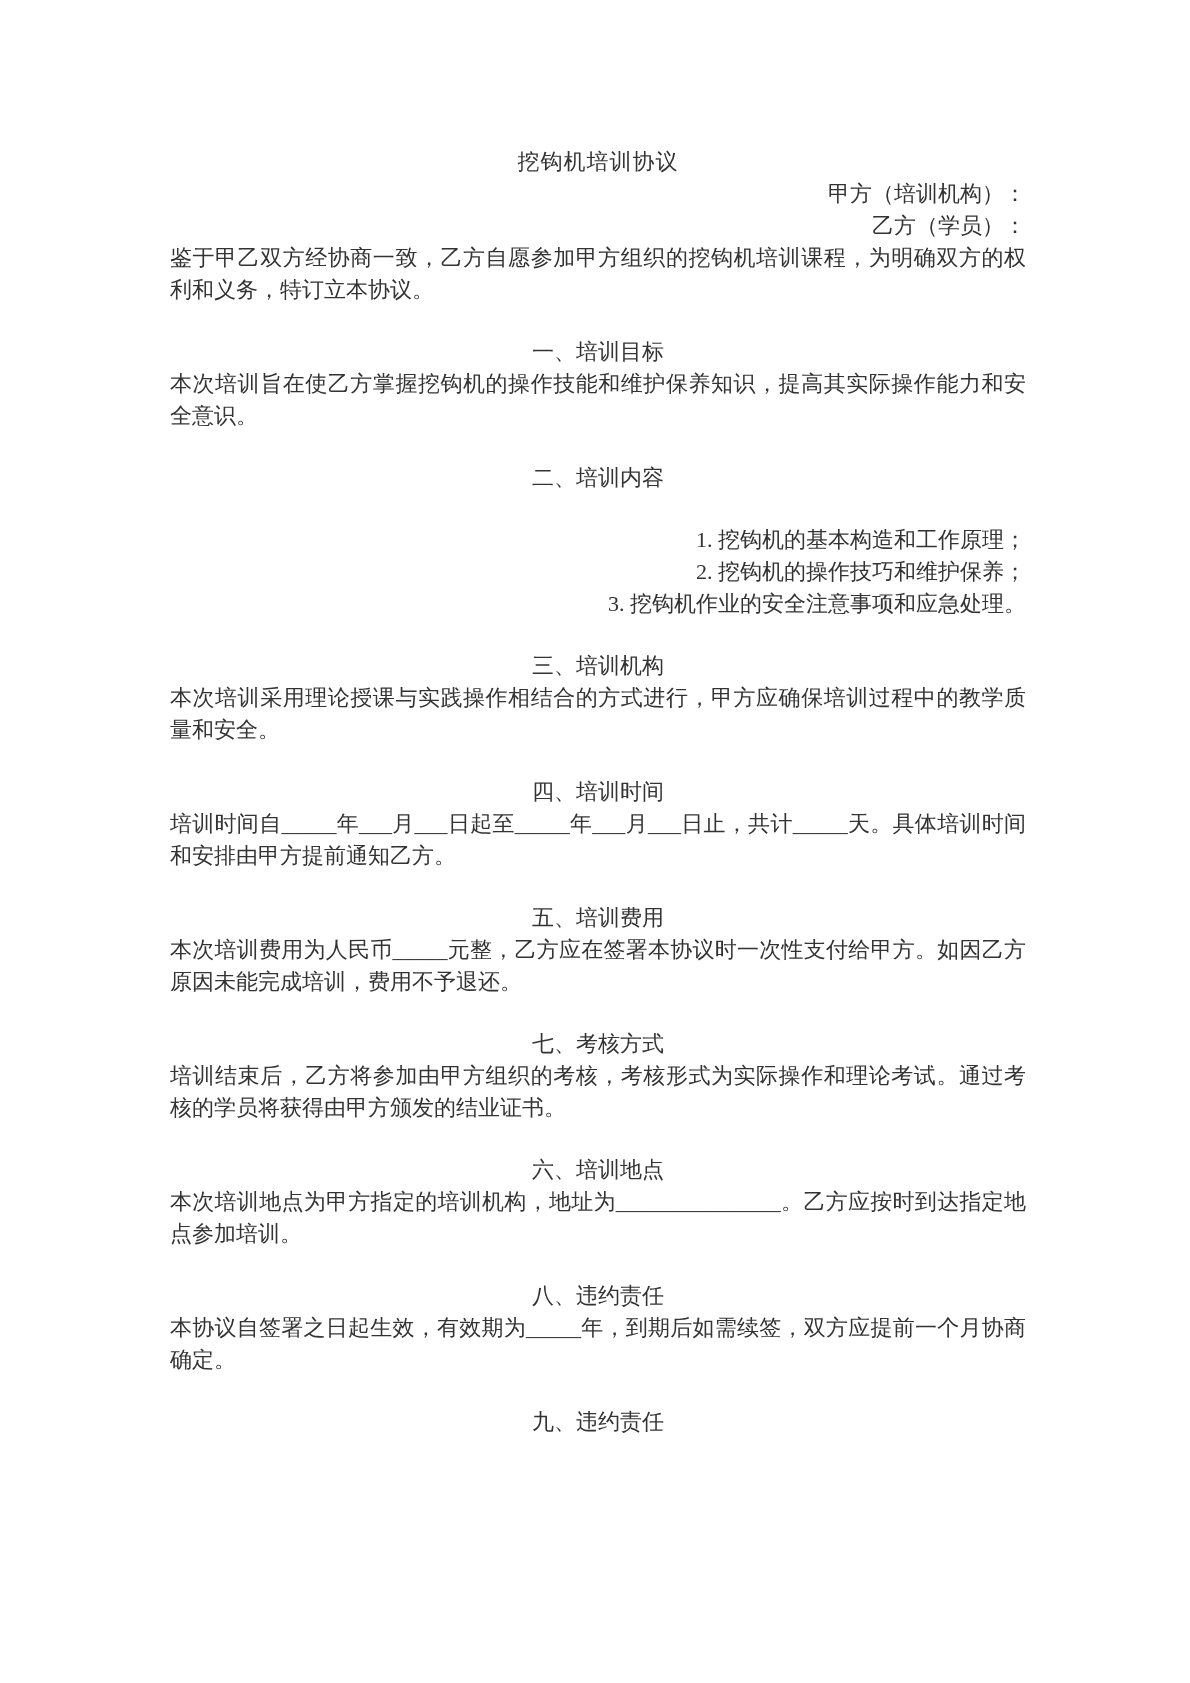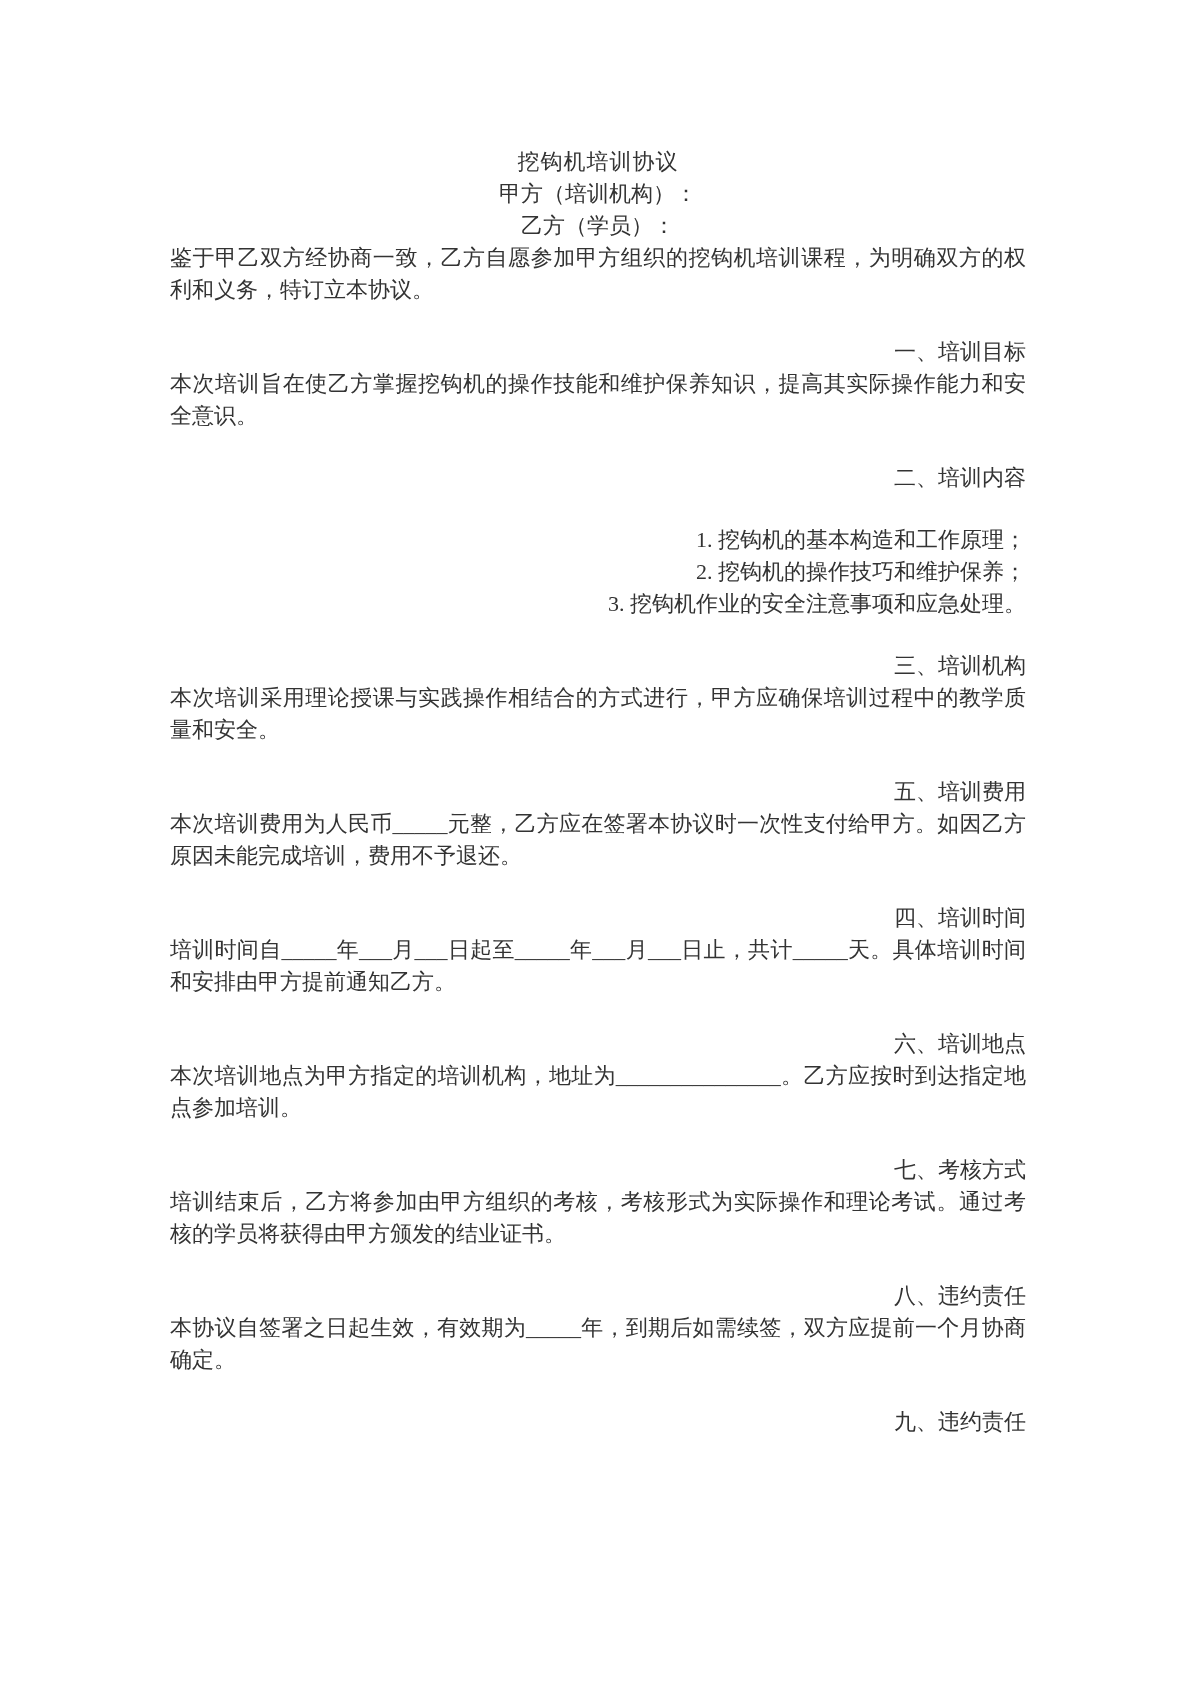--- a/index.html
+++ b/index.html
@@ -21,27 +21,27 @@
     overflow: hidden;
   }
   .page p { margin: 0; }
   .doc-title {
     font-size: 22px;
     font-weight: 400;
     text-align: center;
     margin: 0 0 52px 0;
     letter-spacing: 1px;
   }
-  .party-block p { text-align: center; font-family: Liberation Serif, serif; }
+  .party-block p { text-align: right; font-family: Liberation Serif, serif; }
   .preamble {
     margin-top: 24px;
     text-align: justify;
   }
   .sec { margin-top: 30px; }
-  .sec-heading { text-align: right; }
+  .sec-heading { text-align: center; }
   .sec-body { text-align: justify; }
   .content-list { margin-top: 30px; }
   .content-list p { text-align: right; }
 </style>
 </head>
 <body>
 
 <div class="page">
 
   <p class="doc-title">挖钩机培训协议</p>
@@ -66,37 +66,37 @@
       <p>3. 挖钩机作业的安全注意事项和应急处理。</p>
     </div>
   </div>
 
   <div class="sec">
     <p class="sec-heading">三、培训机构</p>
     <p class="sec-body">本次培训采用理论授课与实践操作相结合的方式进行，甲方应确保培训过程中的教学质量和安全。</p>
   </div>
 
   <div class="sec">
+    <p class="sec-heading">四、培训时间</p>
+    <p class="sec-body">培训时间自_____年___月___日起至_____年___月___日止，共计_____天。具体培训时间和安排由甲方提前通知乙方。</p>
+  </div>
+
+  <div class="sec">
     <p class="sec-heading">五、培训费用</p>
     <p class="sec-body">本次培训费用为人民币_____元整，乙方应在签署本协议时一次性支付给甲方。如因乙方原因未能完成培训，费用不予退还。</p>
   </div>
 
   <div class="sec">
-    <p class="sec-heading">四、培训时间</p>
-    <p class="sec-body">培训时间自_____年___月___日起至_____年___月___日止，共计_____天。具体培训时间和安排由甲方提前通知乙方。</p>
+    <p class="sec-heading">七、考核方式</p>
+    <p class="sec-body">培训结束后，乙方将参加由甲方组织的考核，考核形式为实际操作和理论考试。通过考核的学员将获得由甲方颁发的结业证书。</p>
   </div>
 
   <div class="sec">
     <p class="sec-heading">六、培训地点</p>
     <p class="sec-body">本次培训地点为甲方指定的培训机构，地址为_______________。乙方应按时到达指定地点参加培训。</p>
-  </div>
-
-  <div class="sec">
-    <p class="sec-heading">七、考核方式</p>
-    <p class="sec-body">培训结束后，乙方将参加由甲方组织的考核，考核形式为实际操作和理论考试。通过考核的学员将获得由甲方颁发的结业证书。</p>
   </div>
 
   <div class="sec">
     <p class="sec-heading">八、违约责任</p>
     <p class="sec-body">本协议自签署之日起生效，有效期为_____年，到期后如需续签，双方应提前一个月协商确定。</p>
   </div>
 
   <div class="sec">
     <p class="sec-heading">九、违约责任</p>
   </div>

